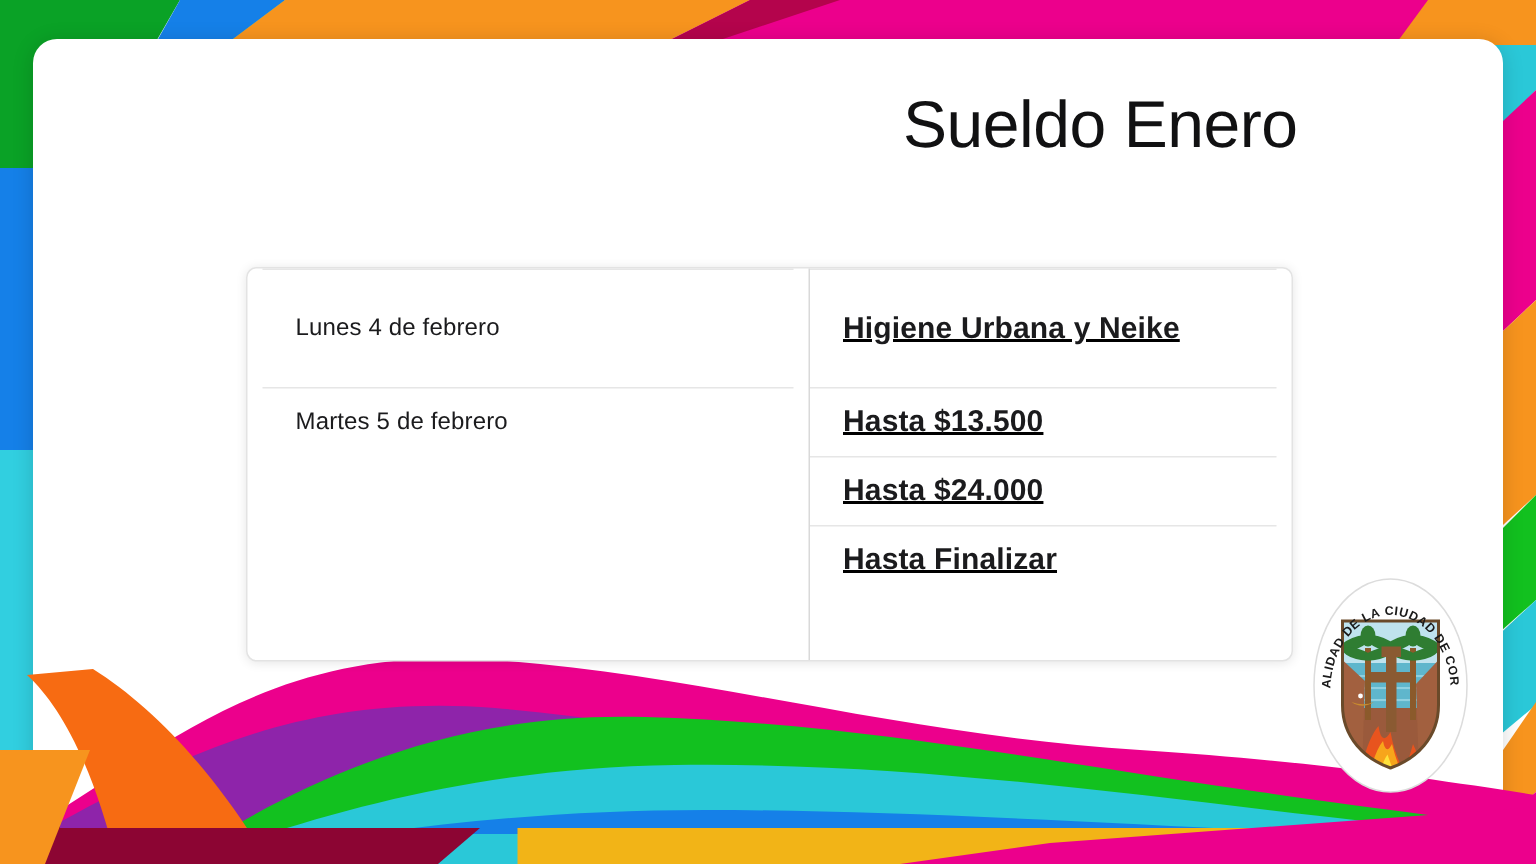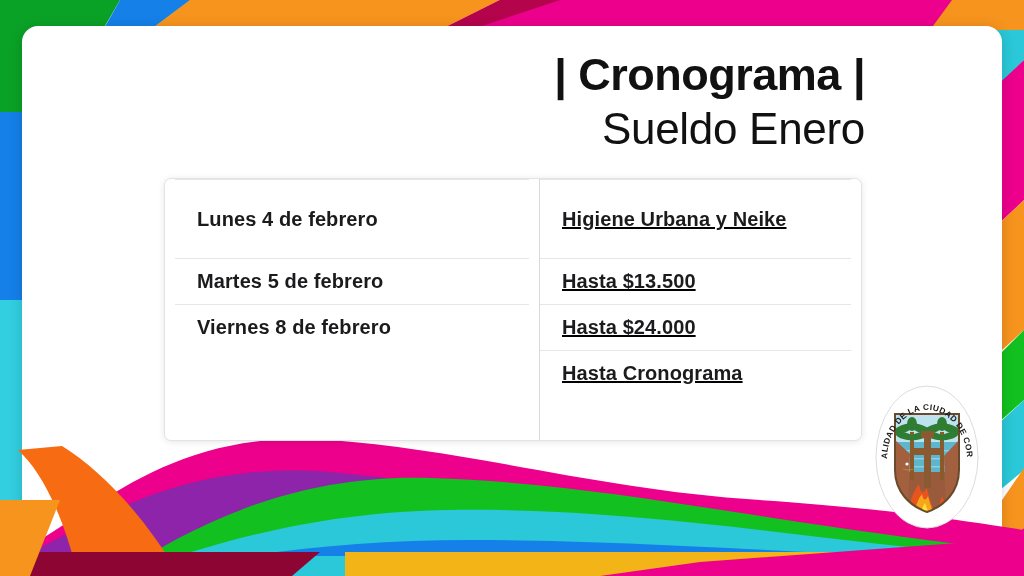--- a/index.html
+++ b/index.html
@@ -72,21 +72,21 @@
     border-top:1px solid #e6e6e6;
     padding:0 22px;
     color:#1b1b1d;
   }
   .col-left  .row{ padding-left:22px; margin:0 10px; }
   .col-right .row{ padding-left:22px; margin:0 10px 0 0; }
 
   .row.r1{ height:79px; }
   .row.r2,.row.r3,.row.r4,.row.r5{ height:46px;text-align:center; }
 
-  .day{ font-size:20px; font-weight:bold; letter-spacing:0.1px; }
+  .day{ font-size:16px; font-weight:normal; letter-spacing:0.1px; }
   .amt{ font-size:20px; font-weight:bold; letter-spacing:0.1px; line-height:1.32; }
 
   
   .seal{
     position:absolute;
     left:874px; top:384px;
     width:106px; height:146px;
     z-index:7;
   }
 </style>
@@ -137,50 +137,46 @@
   <path d="M130,576 C230,556 340,540 470,540 C620,540 780,552 1024,562 L1024,576 Z" fill="#1580e8"></path>
   <path d="M18,450 C40,470 62,510 78,576 L180,576 C140,510 100,470 62,446 Z" fill="#f76b12"></path>
   <rect x="0" y="556" width="1024" height="20" fill="#2ac8d8"></rect>
   <polygon points="345,576 790,576 880,552 345,552" fill="#f2b417"></polygon>
   <polygon points="600,576 1024,576 1024,538 700,562" fill="#ec008c"></polygon>
   <polygon points="0,552 320,552 292,576 0,576" fill="#8c0533"></polygon>
   <polygon points="0,500 60,500 30,576 0,576" fill="#f7941e"></polygon>
 </svg>
 
 <div class="heading">
-  <div class="line1">| Cronograma |</div>
   <div class="line2">Sueldo Enero</div>
 </div>
 
 <div class="table-card">
 
   <div class="col col-left">
     <div class="row r1">
       <span class="day">Lunes 4 de febrero</span>
     </div>
     <div class="row r2">
       <span class="day">Martes 5 de febrero</span>
     </div>
-    <div class="row r5">
-      <span class="day">Viernes 8 de febrero</span>
-    </div>
   </div>
 
   <div class="col col-right">
     <div class="row r1">
       <span class="amt">Higiene Urbana y Neike</span>
     </div>
     <div class="row r2">
       <span class="amt">Hasta $13.500</span>
     </div>
     <div class="row r4">
       <span class="amt">Hasta $24.000</span>
     </div>
     <div class="row r5">
-      <span class="amt">Hasta Cronograma</span>
+      <span class="amt">Hasta Finalizar</span>
     </div>
   </div>
 
 </div>
 
 <svg class="seal" viewBox="0 0 106 146">
   <defs>
     <clipPath id="shieldClip">
       <path d="M21,30 L85,30 L85,86 C85,108 70,122 53,128 C36,122 21,108 21,86 Z"></path>
     </clipPath>

